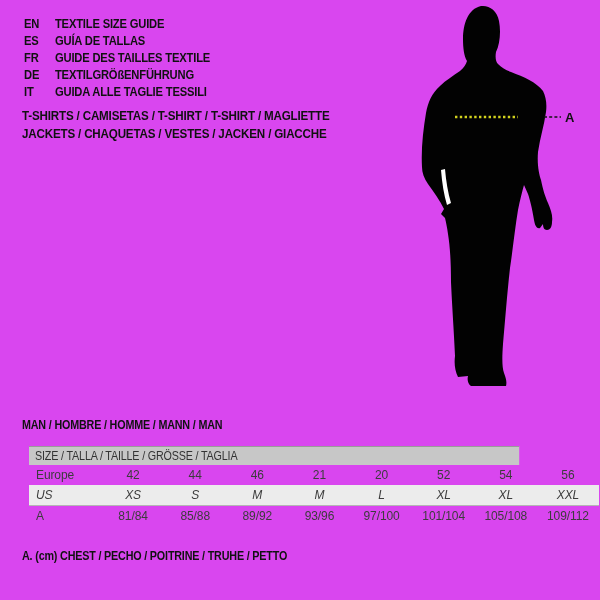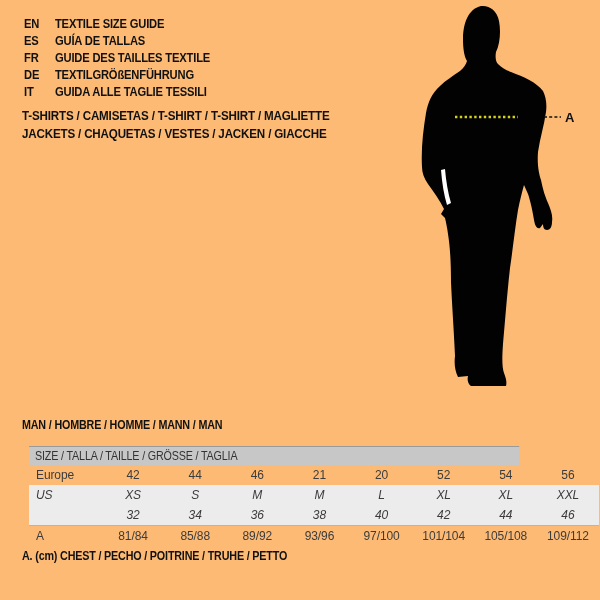--- a/index.html
+++ b/index.html
@@ -1,17 +1,17 @@
 <!DOCTYPE html>
 <html><head>
 <meta charset="utf-8">
 <style>
   html,body { margin:0; padding:0; }
   .page {
-    position:relative; width:600px; height:600px; background:#fdba74;
+    position:relative; width:600px; height:600px; background:#d946ef;
     font-family:"Liberation Sans", sans-serif; color:#111; overflow:hidden;
   }
   .condensed { transform:scaleX(0.86); transform-origin:0 0; }
 
   
   .lang-block { position:absolute; left:24px; top:15px; }
   .lang-row { display:flex; line-height:17px; font-size:13px; font-weight:bold; letter-spacing:-0.2px; white-space:nowrap; }
   .lang-code { width:36px; flex:0 0 36px; }
 
   
@@ -142,31 +142,20 @@
           <td class="rowlabel">US</td>
           <td>XS</td>
           <td>S</td>
           <td>M</td>
           <td>M</td>
           <td>L</td>
           <td>XL</td>
           <td>XL</td>
           <td>XXL</td>
         </tr>
-        <tr class="shaded">
-          <td class="rowlabel"></td>
-          <td>32</td>
-          <td>34</td>
-          <td>36</td>
-          <td>38</td>
-          <td>40</td>
-          <td>42</td>
-          <td>44</td>
-          <td>46</td>
-        </tr>
         <tr class="topline">
           <td class="rowlabel">A</td>
           <td>81/84</td>
           <td>85/88</td>
           <td>89/92</td>
           <td>93/96</td>
           <td>97/100</td>
           <td>101/104</td>
           <td>105/108</td>
           <td>109/112</td>

